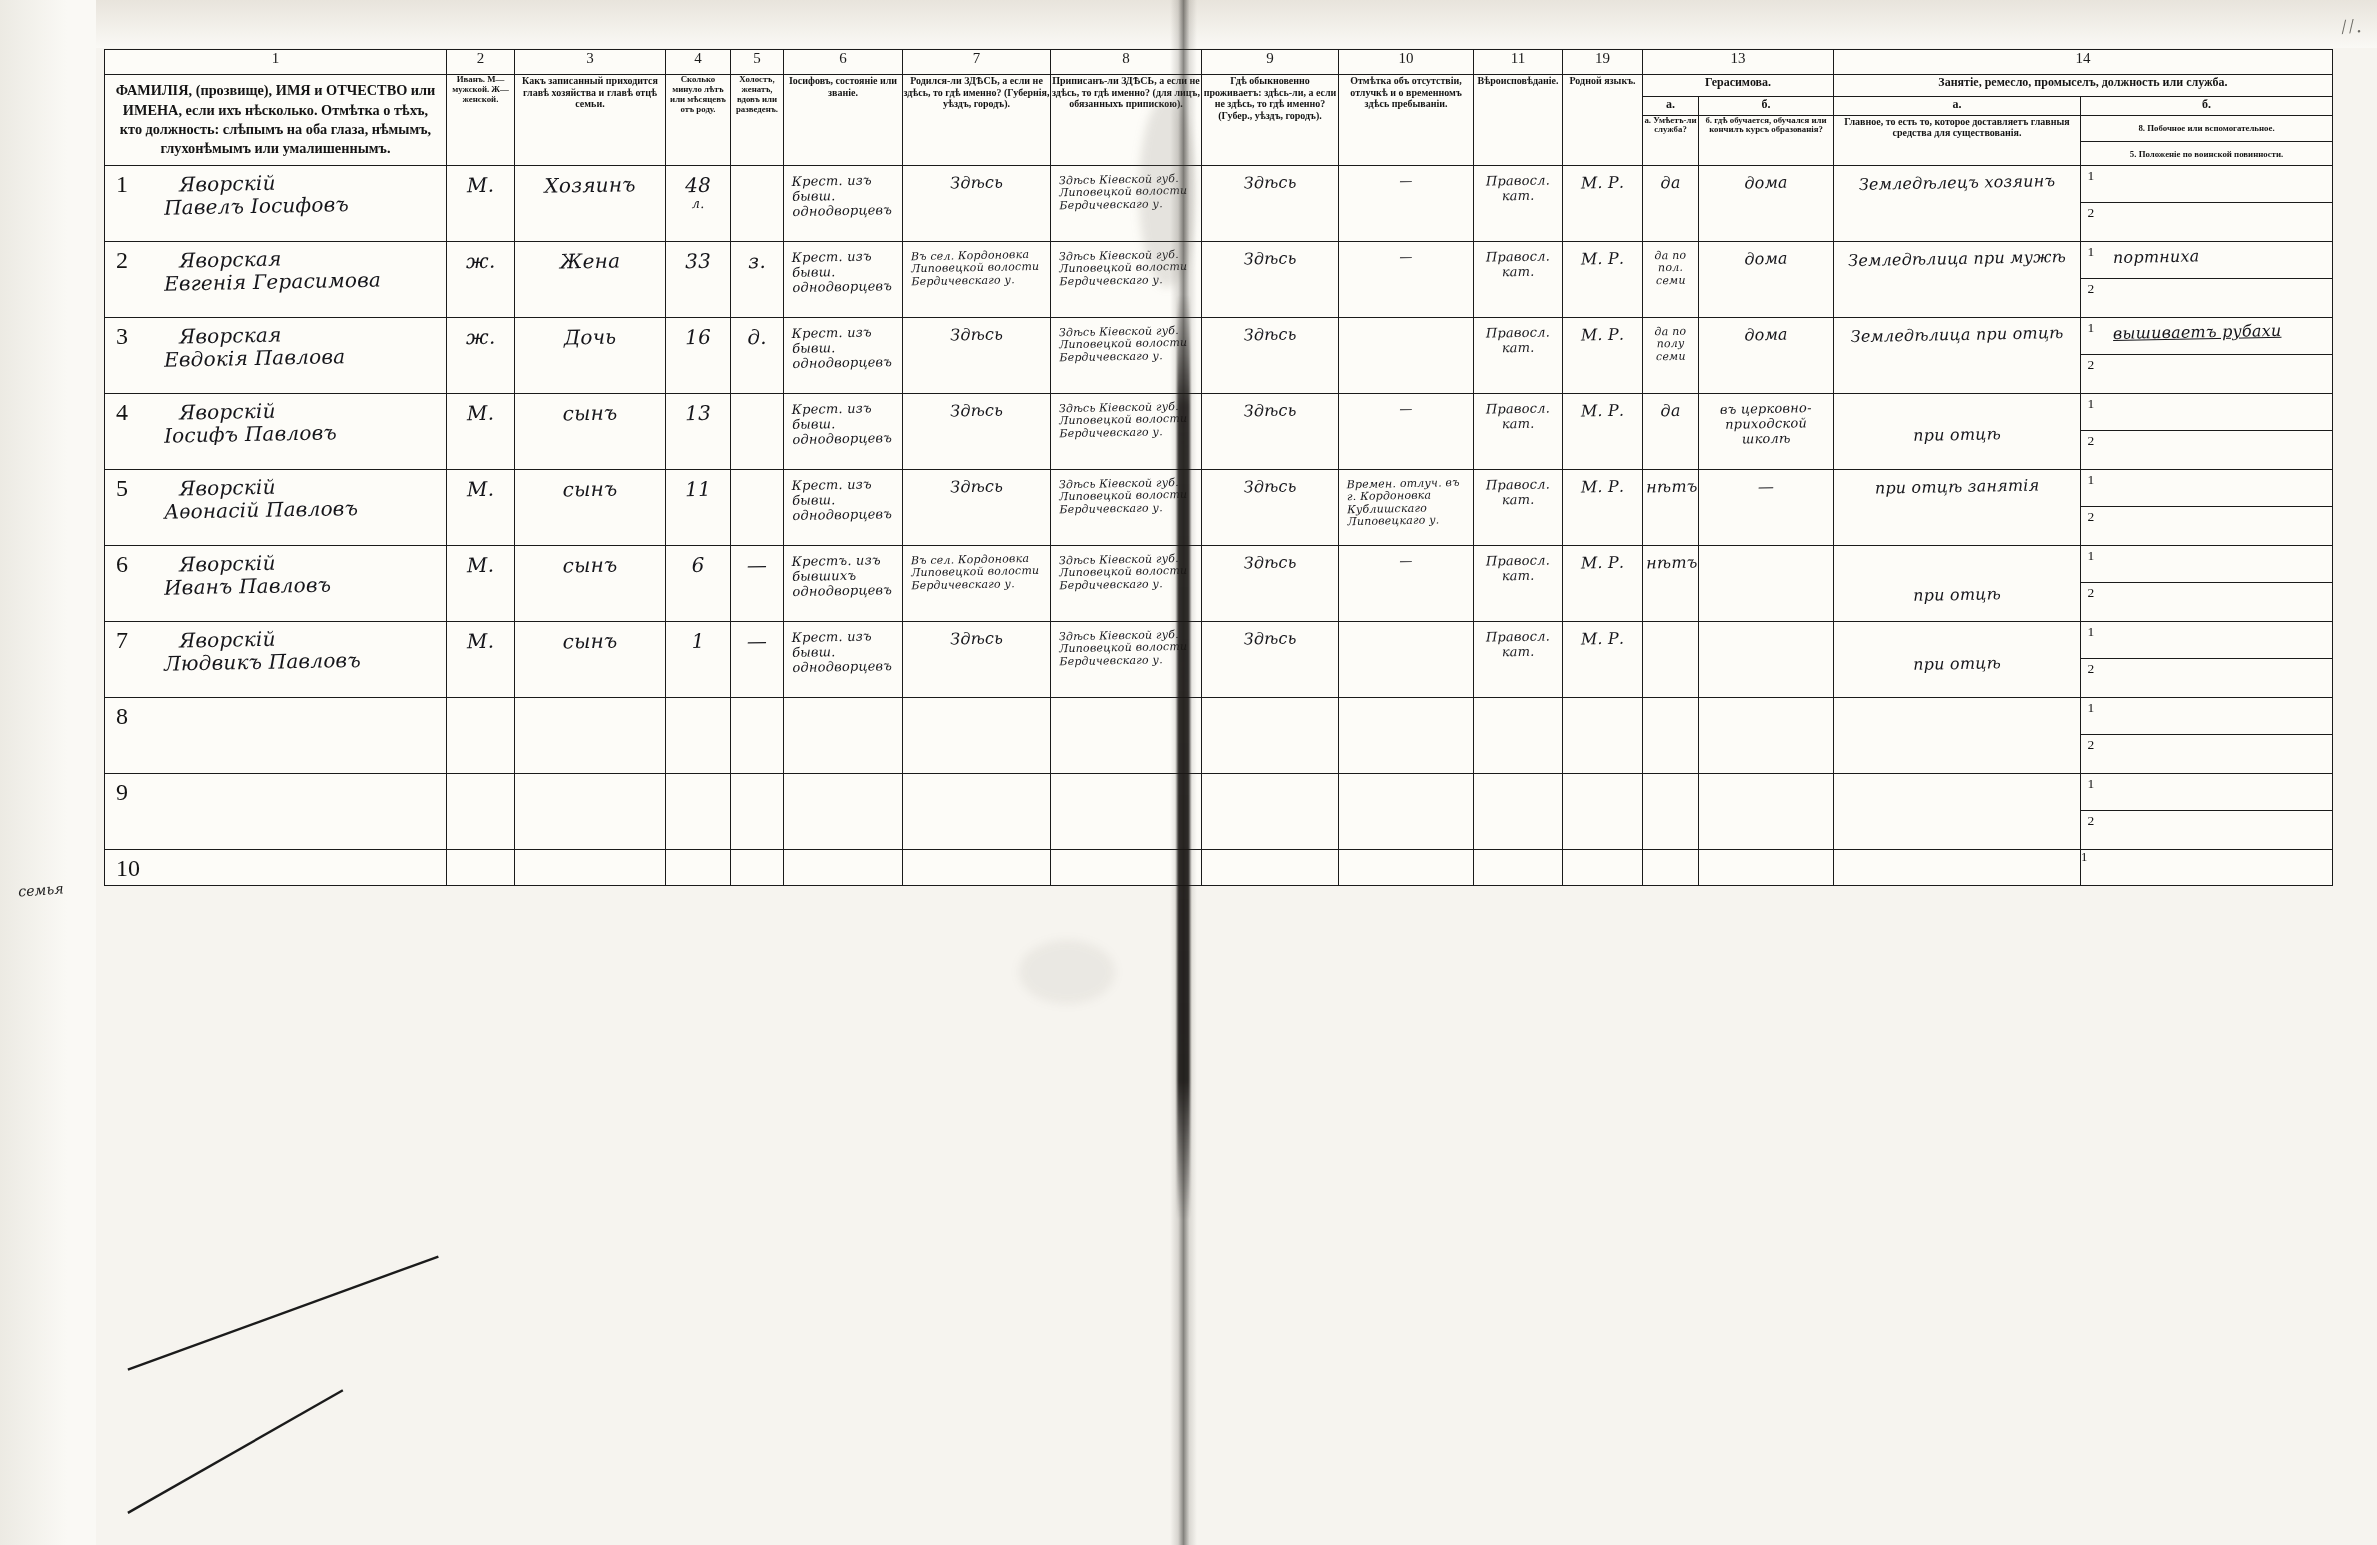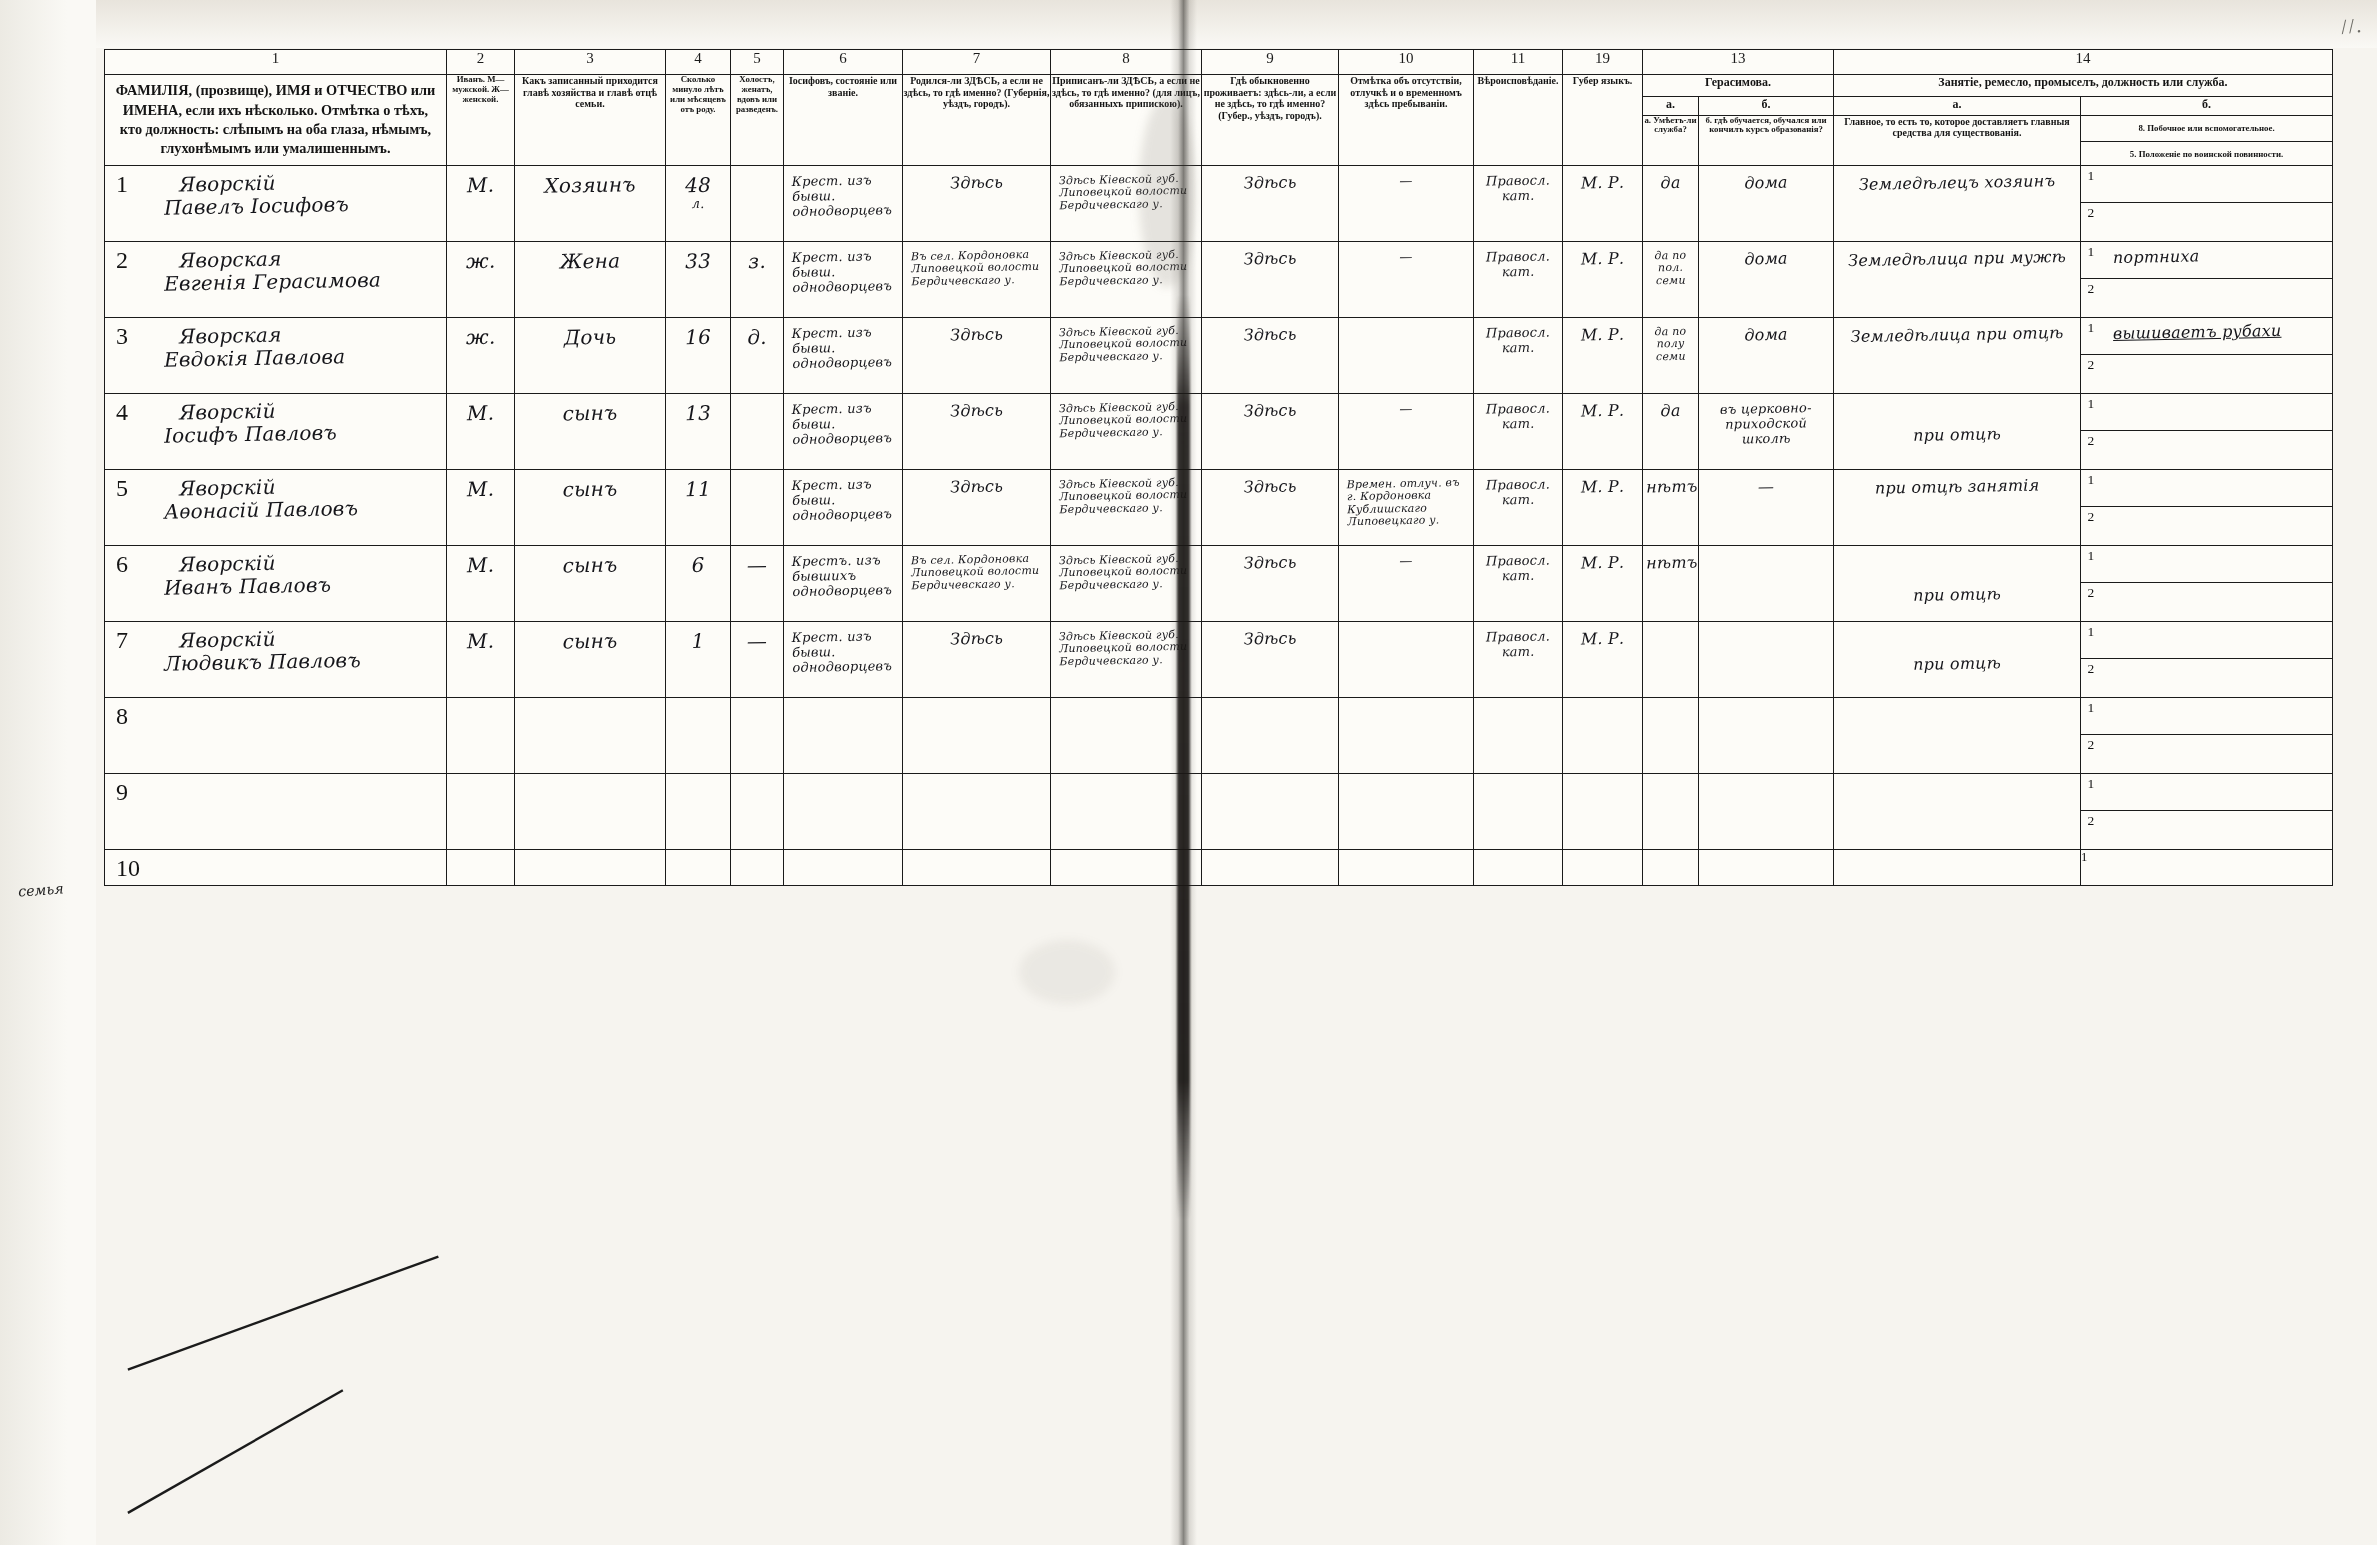--- a/index.html
+++ b/index.html
@@ -233,21 +233,21 @@
       <td rowspan="3" class="hdr tiny">Иванъ. М—мужской. Ж—женской.</td>
       <td rowspan="3" class="hdr small">Какъ записанный приходится главѣ хозяйства и главѣ отцѣ семьи.</td>
       <td rowspan="3" class="hdr tiny">Сколько минуло лѣтъ или мѣсяцевъ отъ роду.</td>
       <td rowspan="3" class="hdr tiny">Холостъ, женатъ, вдовъ или разведенъ.</td>
       <td rowspan="3" class="hdr small">Іосифовъ, состояніе или званіе.</td>
       <td rowspan="3" class="hdr small">Родился-ли ЗДѢСЬ, а если не здѣсь, то гдѣ именно? (Губернія, уѣздъ, городъ).</td>
       <td rowspan="3" class="hdr small">Приписанъ-ли ЗДѢСЬ, а если не здѣсь, то гдѣ именно? (для лицъ, обязанныхъ припискою).</td>
       <td rowspan="3" class="hdr small">Гдѣ обыкновенно проживаетъ: здѣсь-ли, а если не здѣсь, то гдѣ именно? (Губер., уѣздъ, городъ).</td>
       <td rowspan="3" class="hdr small">Отмѣтка объ отсутствіи, отлучкѣ и о временномъ здѣсь пребываніи.</td>
       <td rowspan="3" class="hdr small">Вѣроисповѣданіе.</td>
-      <td rowspan="3" class="hdr small">Губер языкъ.</td>
+      <td rowspan="3" class="hdr small">Родной языкъ.</td>
       <td colspan="2" class="hdr" style="height:21px">Герасимова.</td>
       <td colspan="2" class="hdr" style="height:21px">Занятіе, ремесло, промыселъ, должность или служба.</td>
     </tr>
     <tr>
       <td class="hdr" style="height:17.5px">а.</td>
       <td class="hdr" style="height:17.5px">б.</td>
       <td class="hdr" style="height:17.5px">а.</td>
       <td class="hdr" style="height:17.5px">б.</td>
     </tr>
     <tr>

